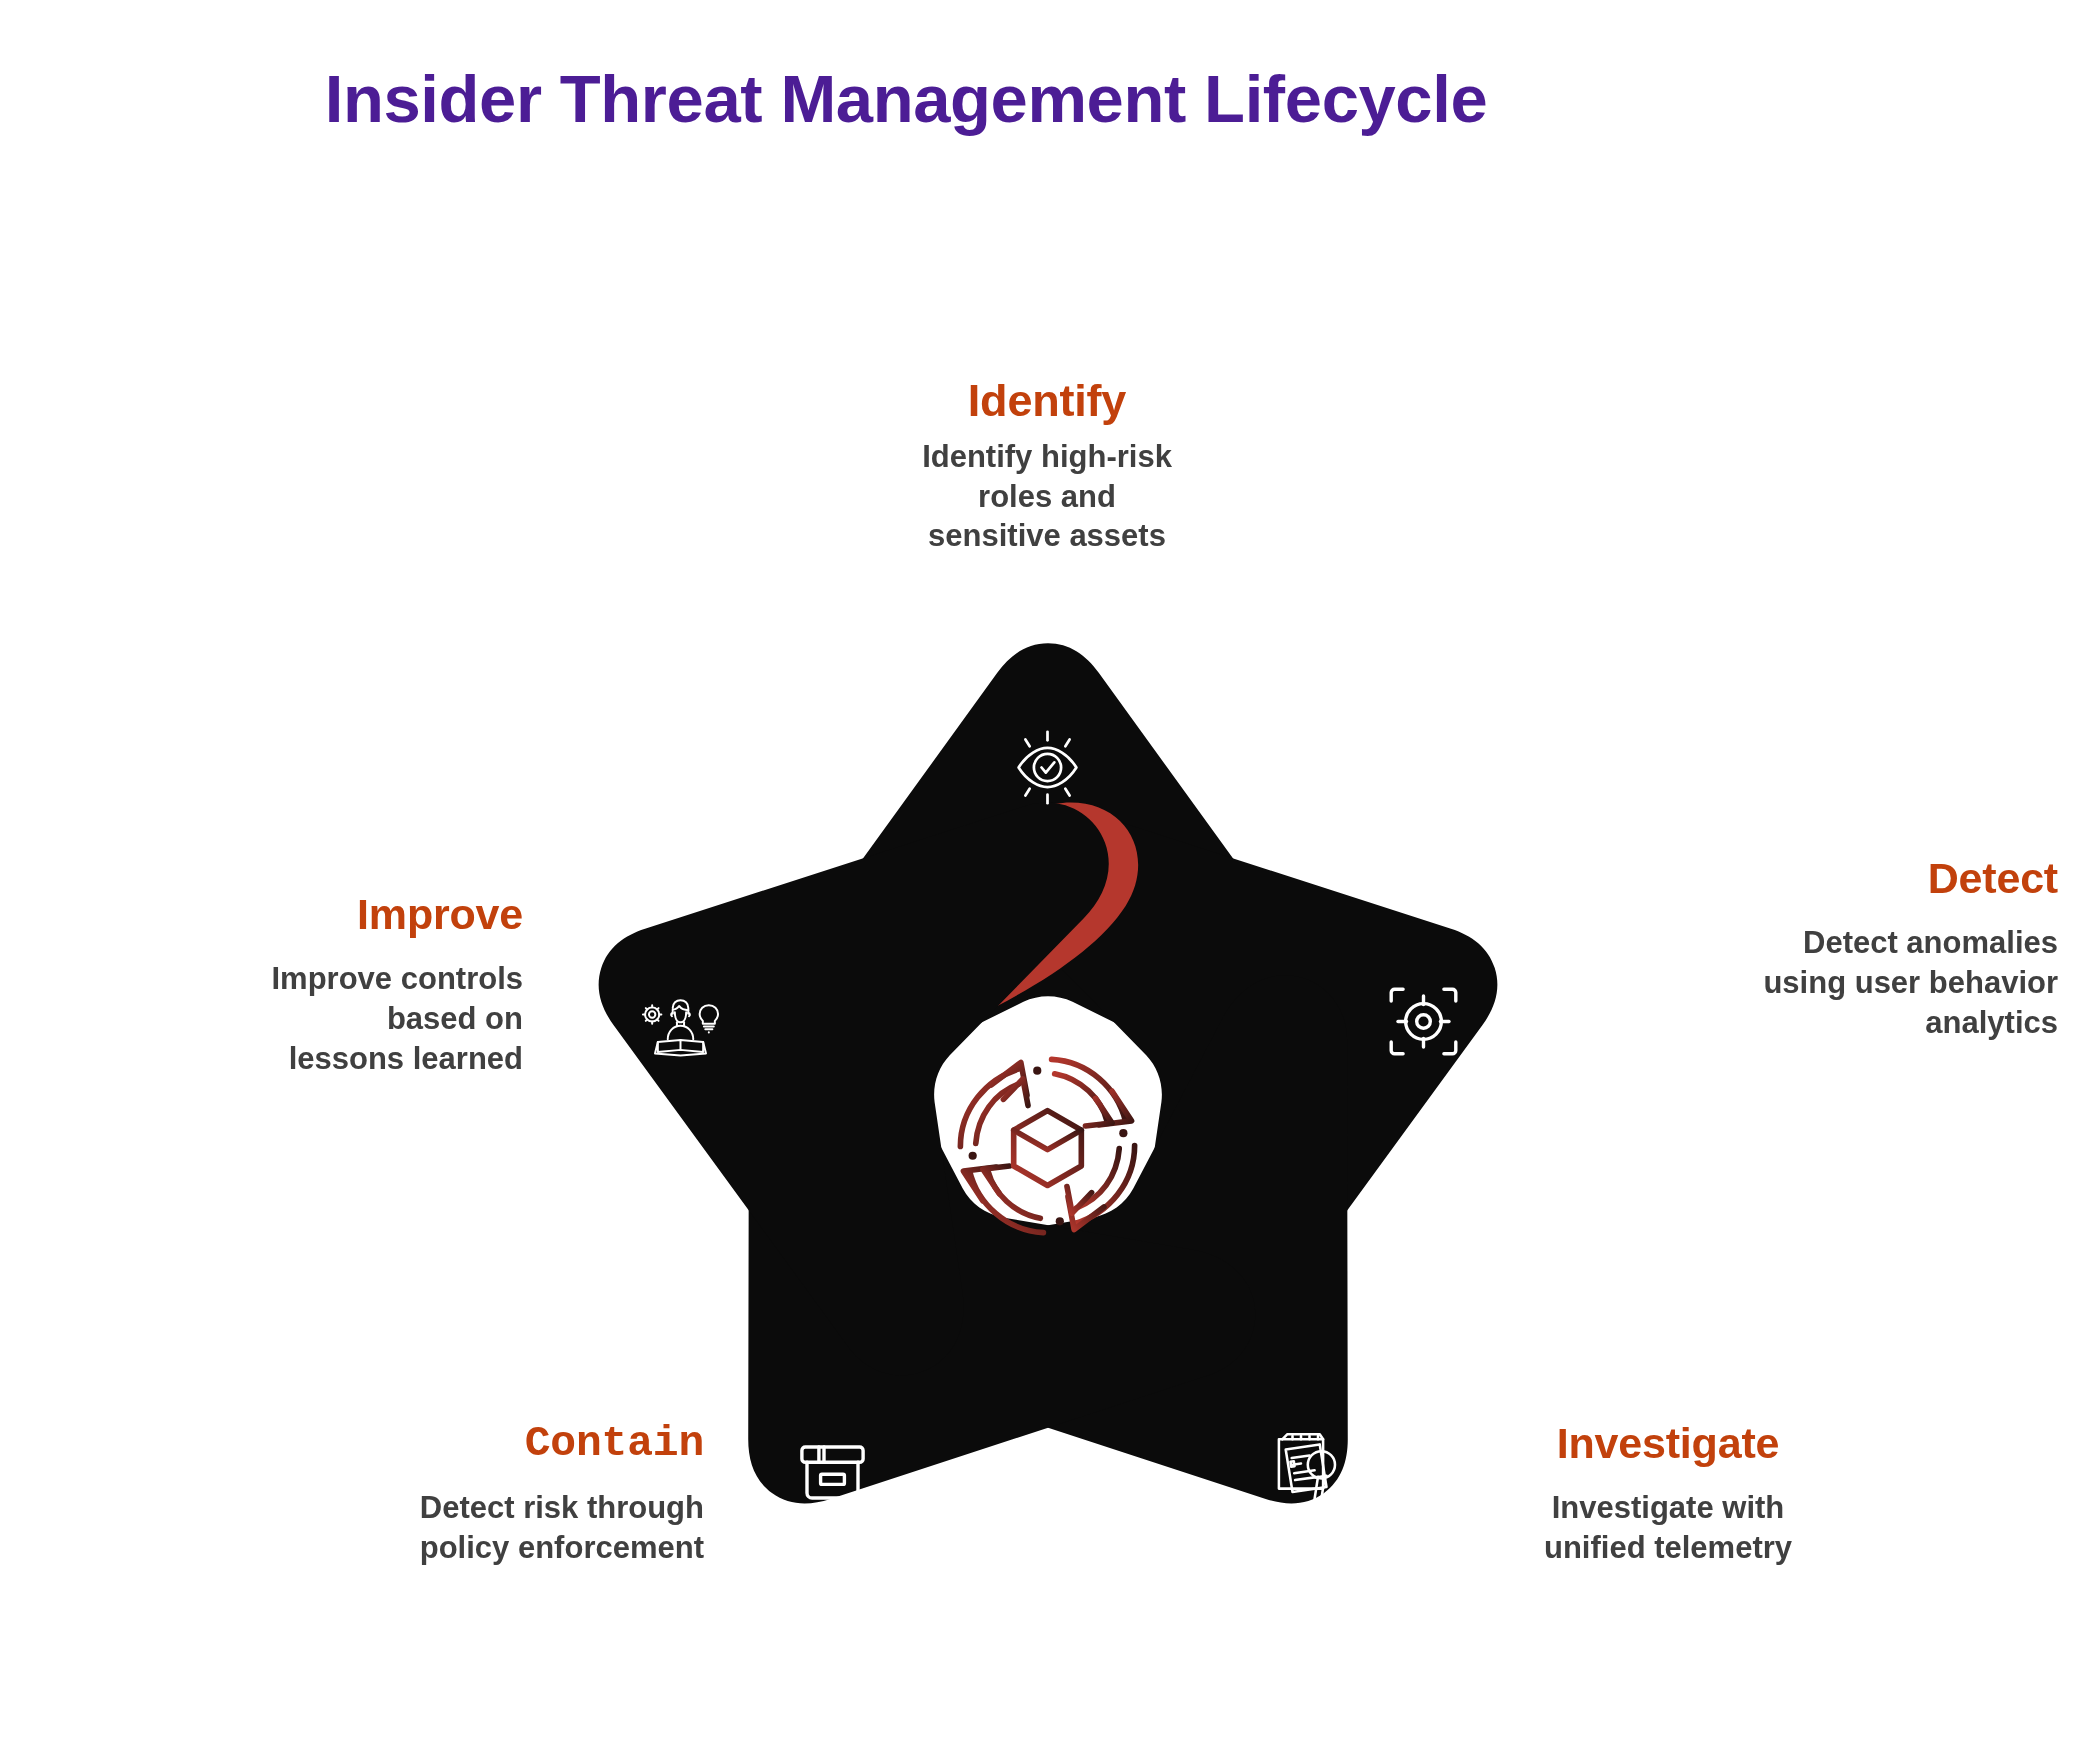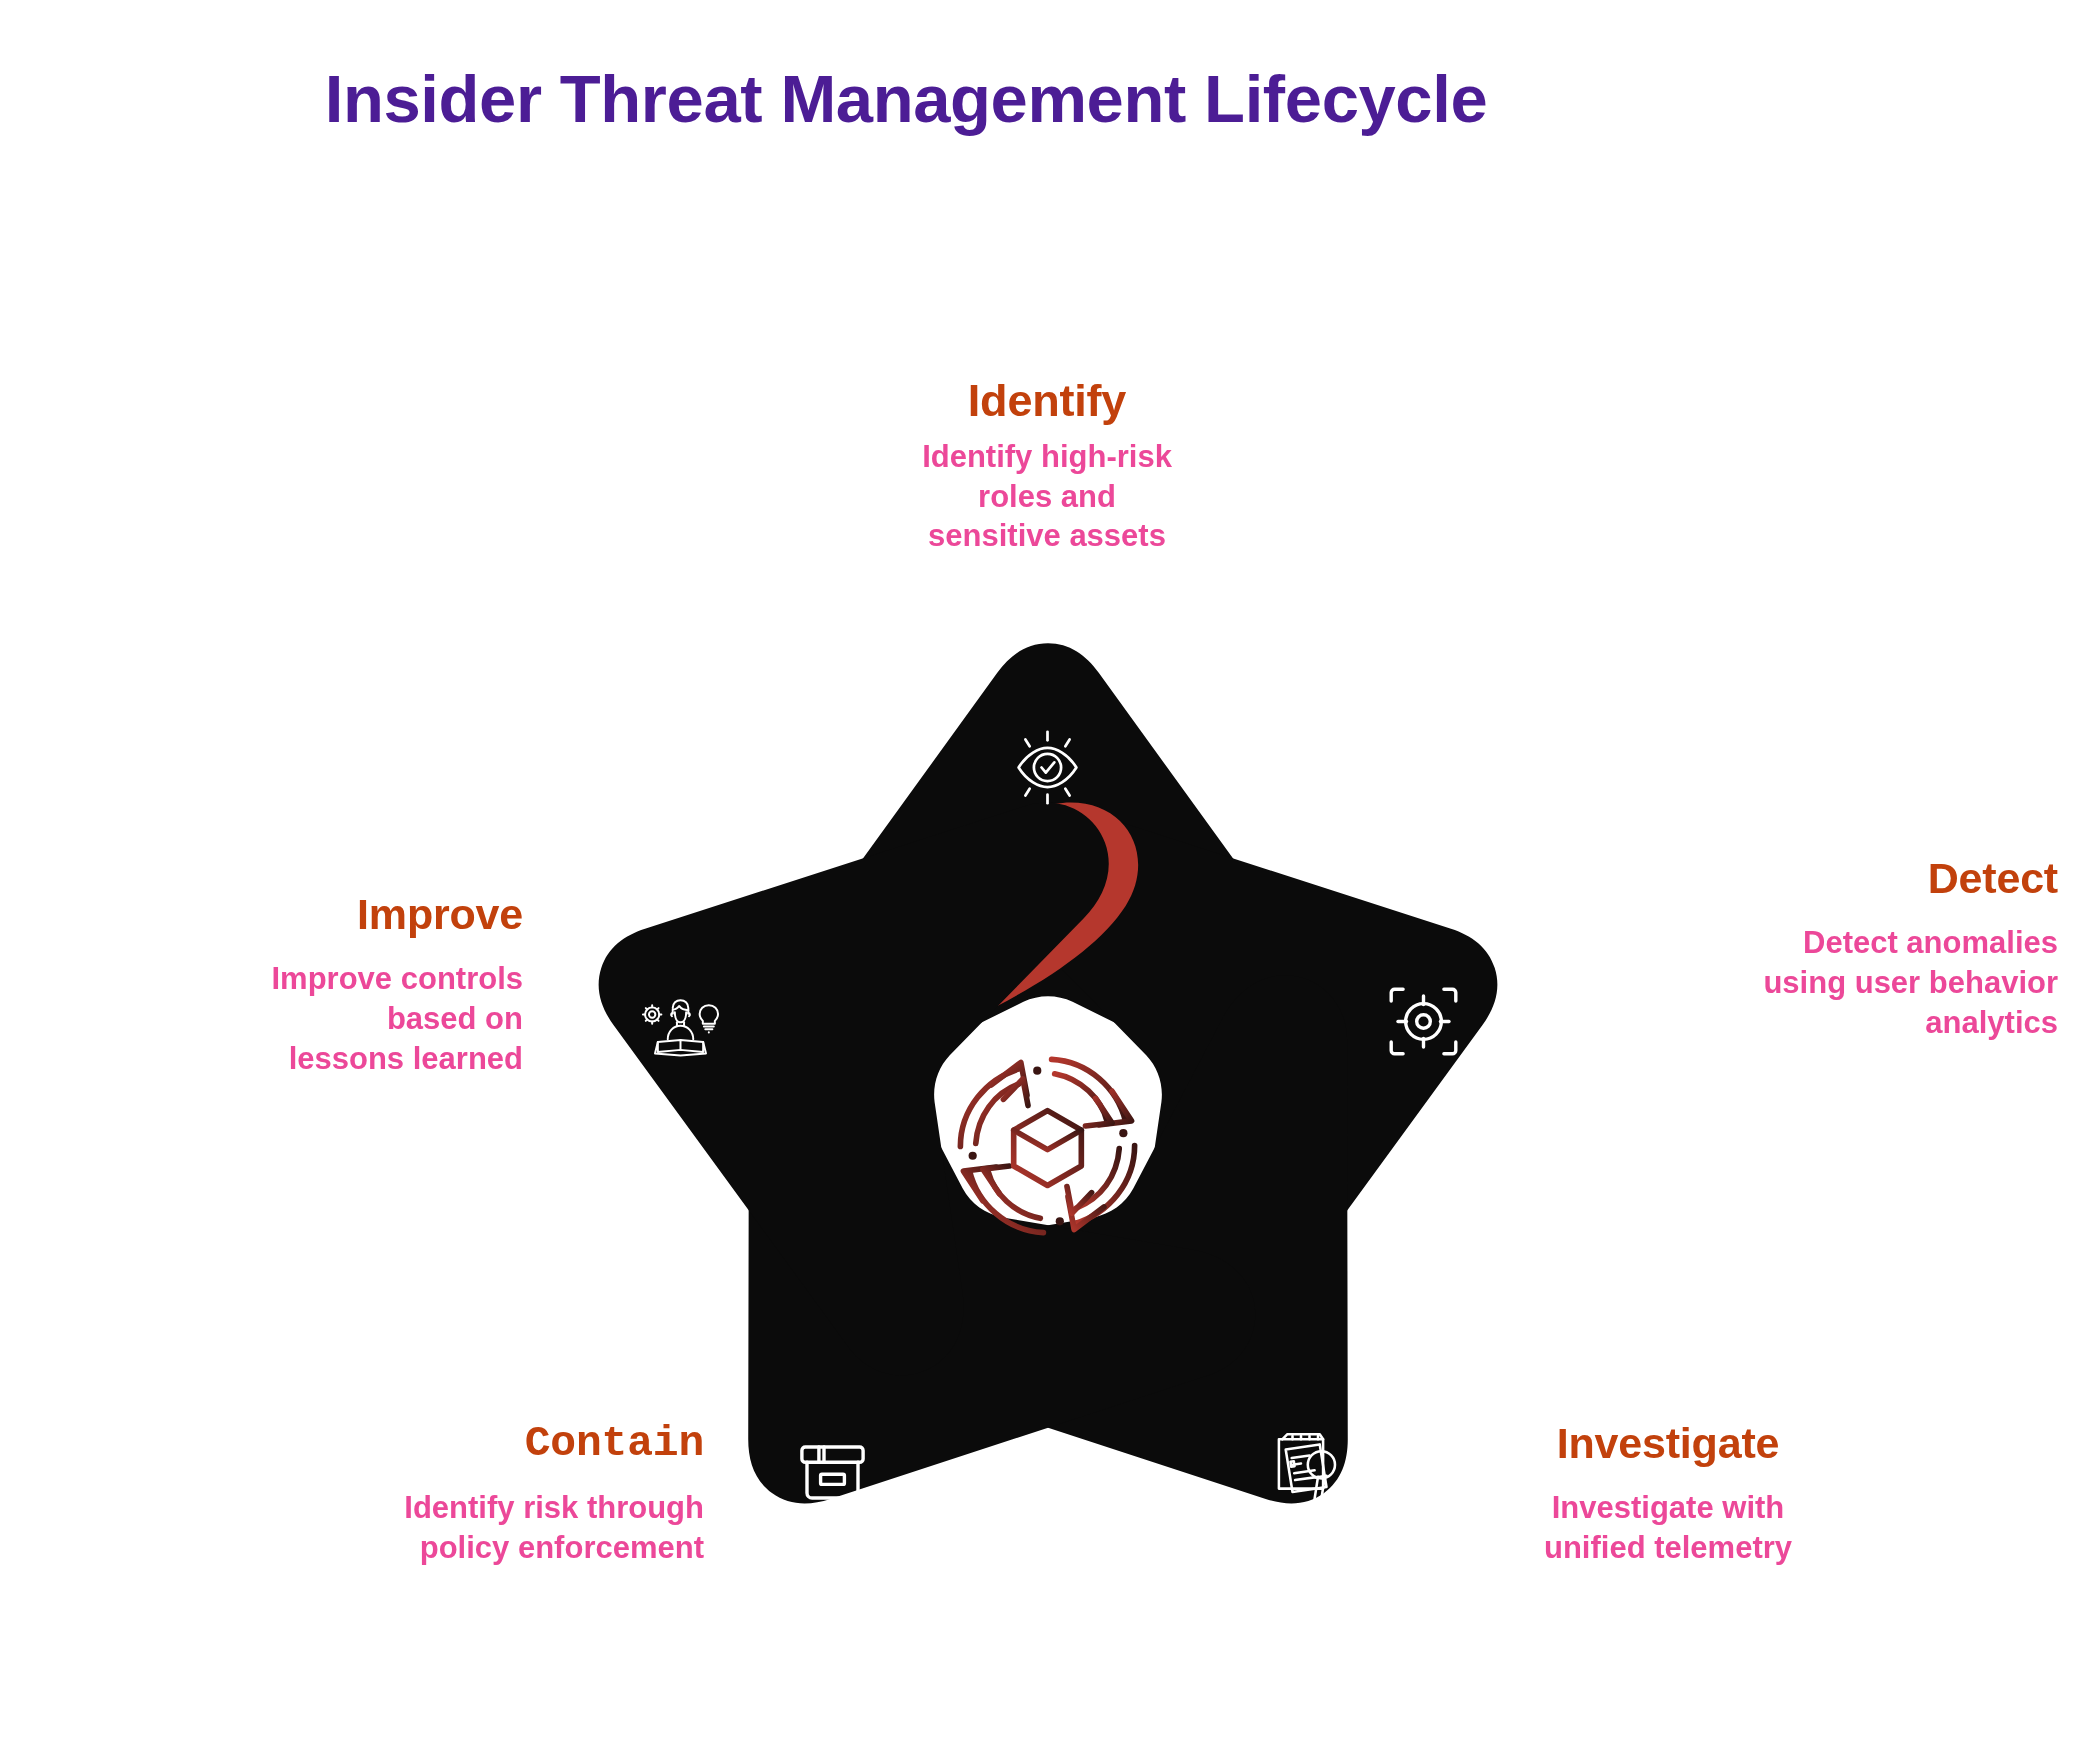--- a/index.html
+++ b/index.html
@@ -75,21 +75,21 @@
     font-size: 43px;
     font-weight: 700;
     letter-spacing: -0.2px;
     color: #c2410c;
     line-height: 1.1;
     margin: 0 0 14.7px 0;
   }
   .stage-desc {
     font-size: 31px;
     font-weight: 600;
-    color: #ec4899;
+    color: #404040;
     line-height: 1.28;
     margin: 0;
     white-space: pre-line;
   }
 
   #block-identify {
     left: 818px; top: 376px;
     width: 458px;
     text-align: center;
   }
@@ -353,21 +353,21 @@
 </div>
 
 <div class="stage-block" id="block-investigate">
   <div class="stage-title">Investigate</div>
   <div class="stage-desc">Investigate with
 unified telemetry</div>
 </div>
 
 <div class="stage-block" id="block-contain">
   <div class="stage-title">Contain</div>
-  <div class="stage-desc">Identify risk through
+  <div class="stage-desc">Detect risk through
 policy enforcement</div>
 </div>
 
 <div class="stage-block" id="block-improve">
   <div class="stage-title">Improve</div>
   <div class="stage-desc">Improve controls
 based on
 lessons learned</div>
 </div>
 

